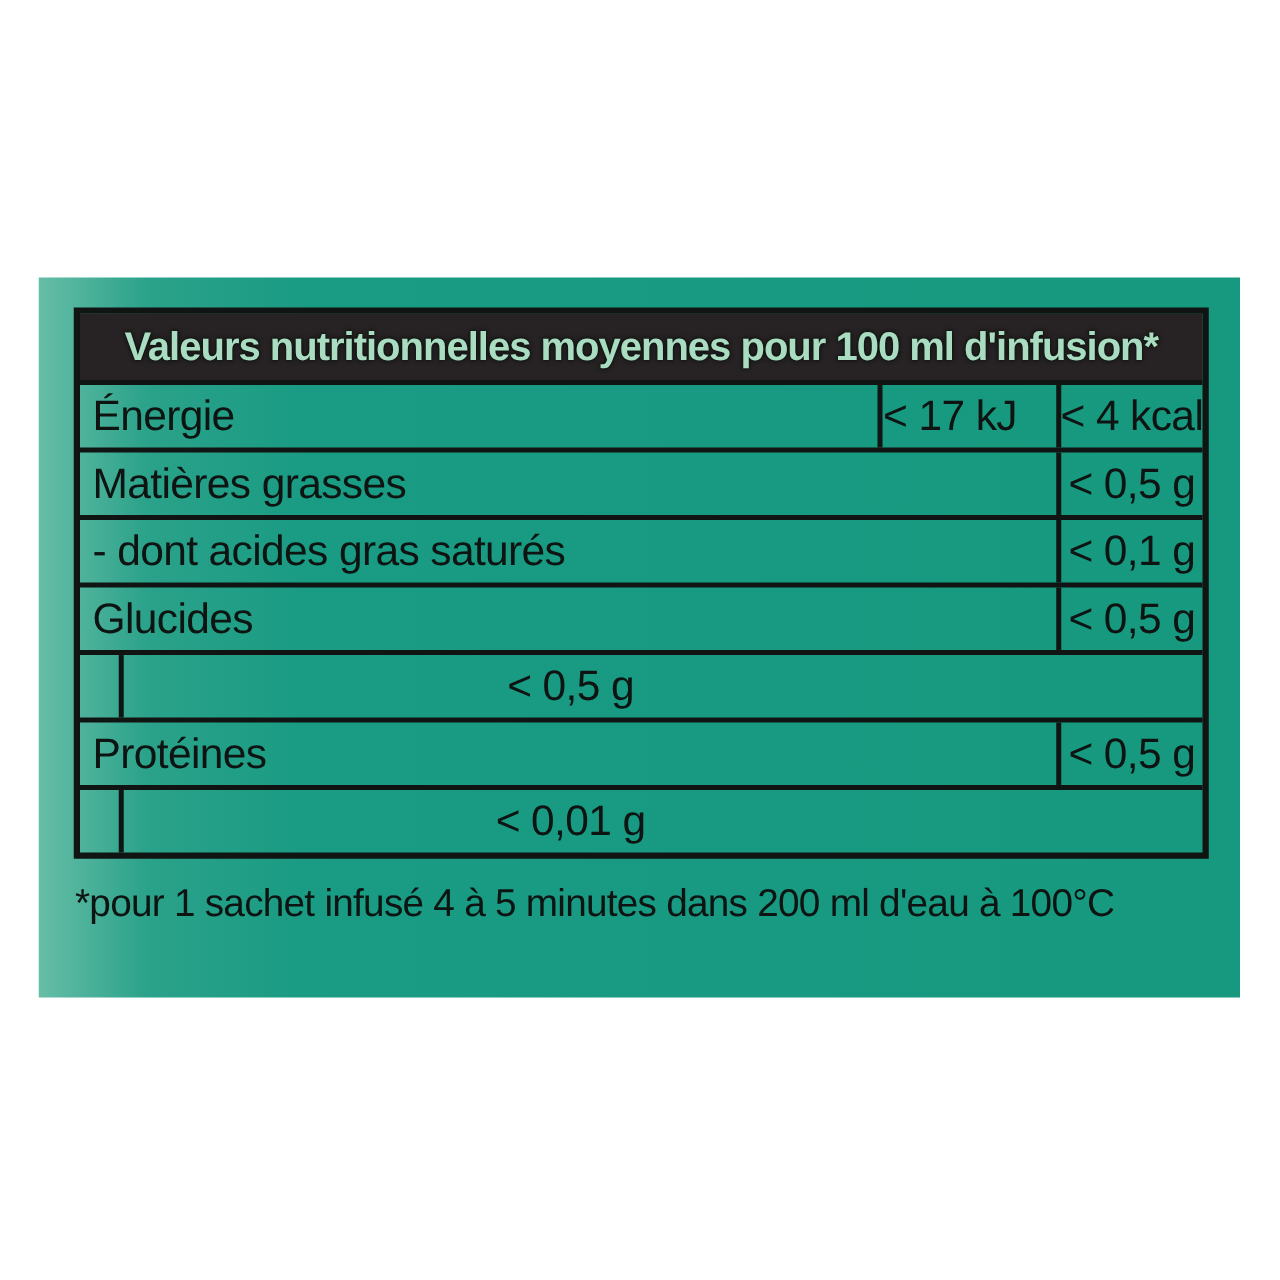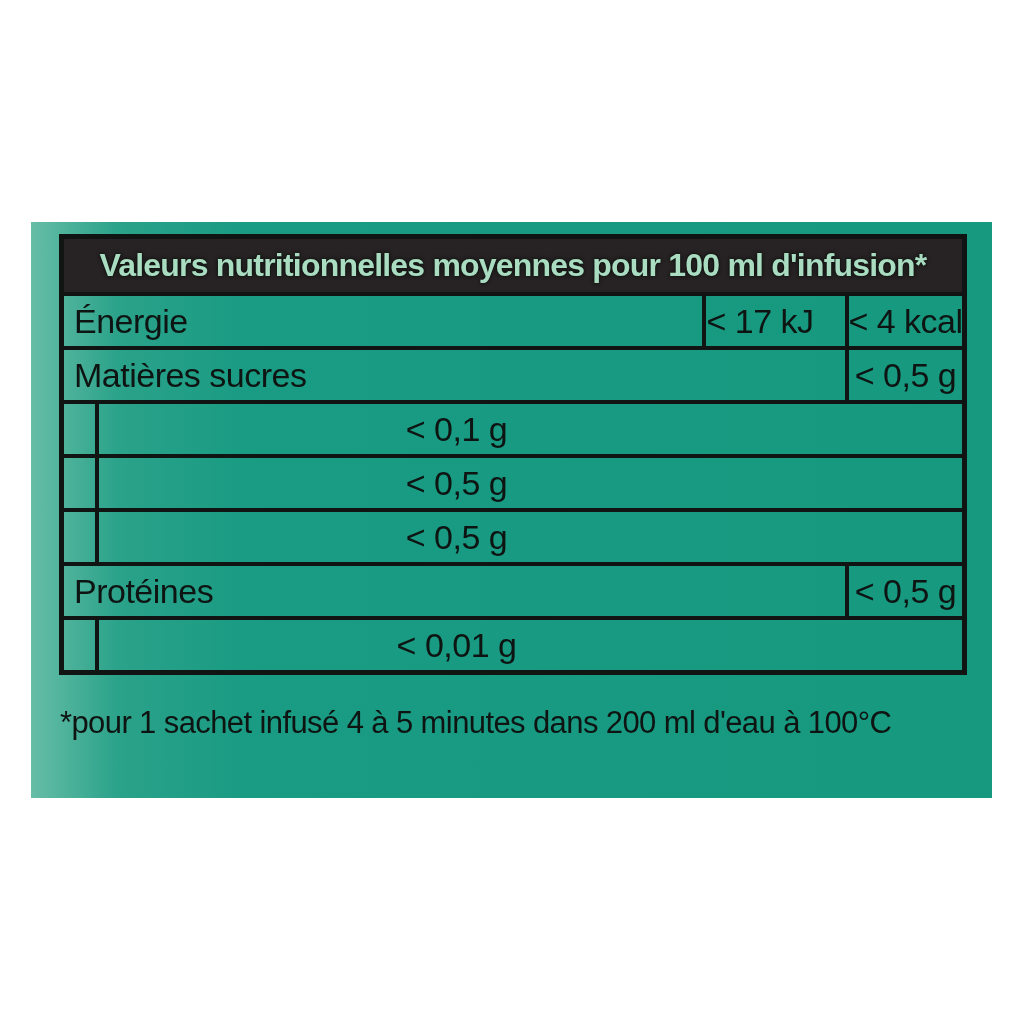--- a/index.html
+++ b/index.html
@@ -21,21 +21,21 @@
     position: absolute;
     left: 31px;
     top: 222px;
     width: 961px;
     height: 576px;
     background: linear-gradient(to right, #66bda6 0%, #2ba28a 9%, #1a9b83 22%, #189a82 60%, #17997f 100%);
   }
   .nt-table {
     position: absolute;
     left: 28px;
-    top: 12px;
+    top: 24px;
     width: 908px;
     border: 5px solid #101513;
     box-sizing: border-box;
   }
   .nt-header {
     height: 53px;
     background: #272223;
     display: flex;
     align-items: center;
     justify-content: center;
@@ -98,29 +98,31 @@
         <span class="nt-header-title">Valeurs nutritionnelles moyennes pour 100 ml d'infusion*</span>
       </div>
 
       <div class="nt-row energy">
         <div class="cell label">Énergie</div>
         <div class="cell value">&lt; 17 kJ</div>
         <div class="cell value">&lt; 4 kcal</div>
       </div>
 
       <div class="nt-row">
-        <div class="cell label">Matières sucres</div>
+        <div class="cell label">Matières grasses</div>
         <div class="cell value">&lt; 0,5 g</div>
       </div>
 
       <div class="nt-row">
+        <div class="cell label">- dont acides gras saturés</div>
         <div class="cell value">&lt; 0,1 g</div>
       </div>
 
       <div class="nt-row">
+        <div class="cell label">Glucides</div>
         <div class="cell value">&lt; 0,5 g</div>
       </div>
 
       <div class="nt-row">
         <div class="cell value">&lt; 0,5 g</div>
       </div>
 
       <div class="nt-row">
         <div class="cell label">Protéines</div>
         <div class="cell value">&lt; 0,5 g</div>

